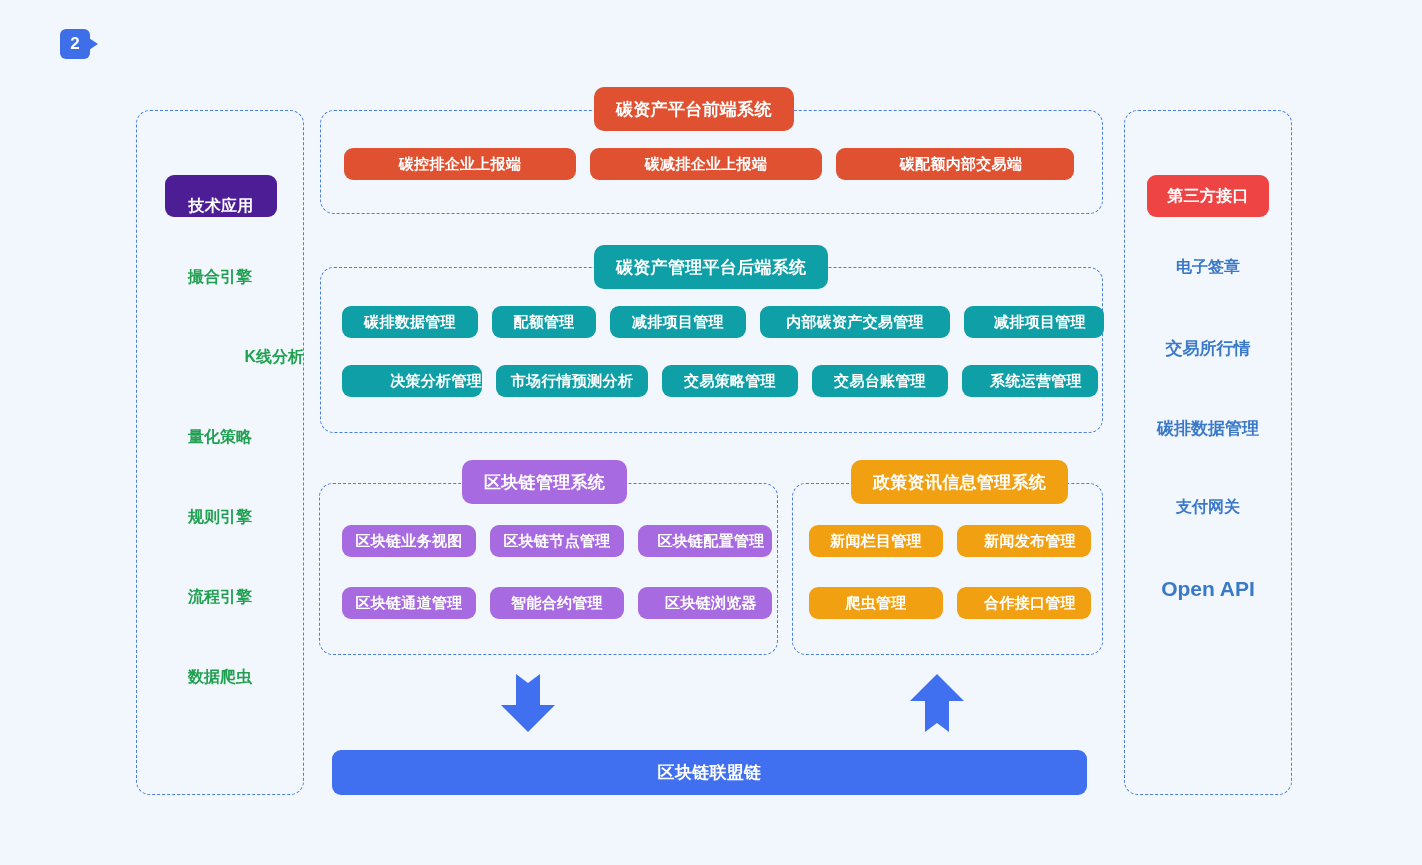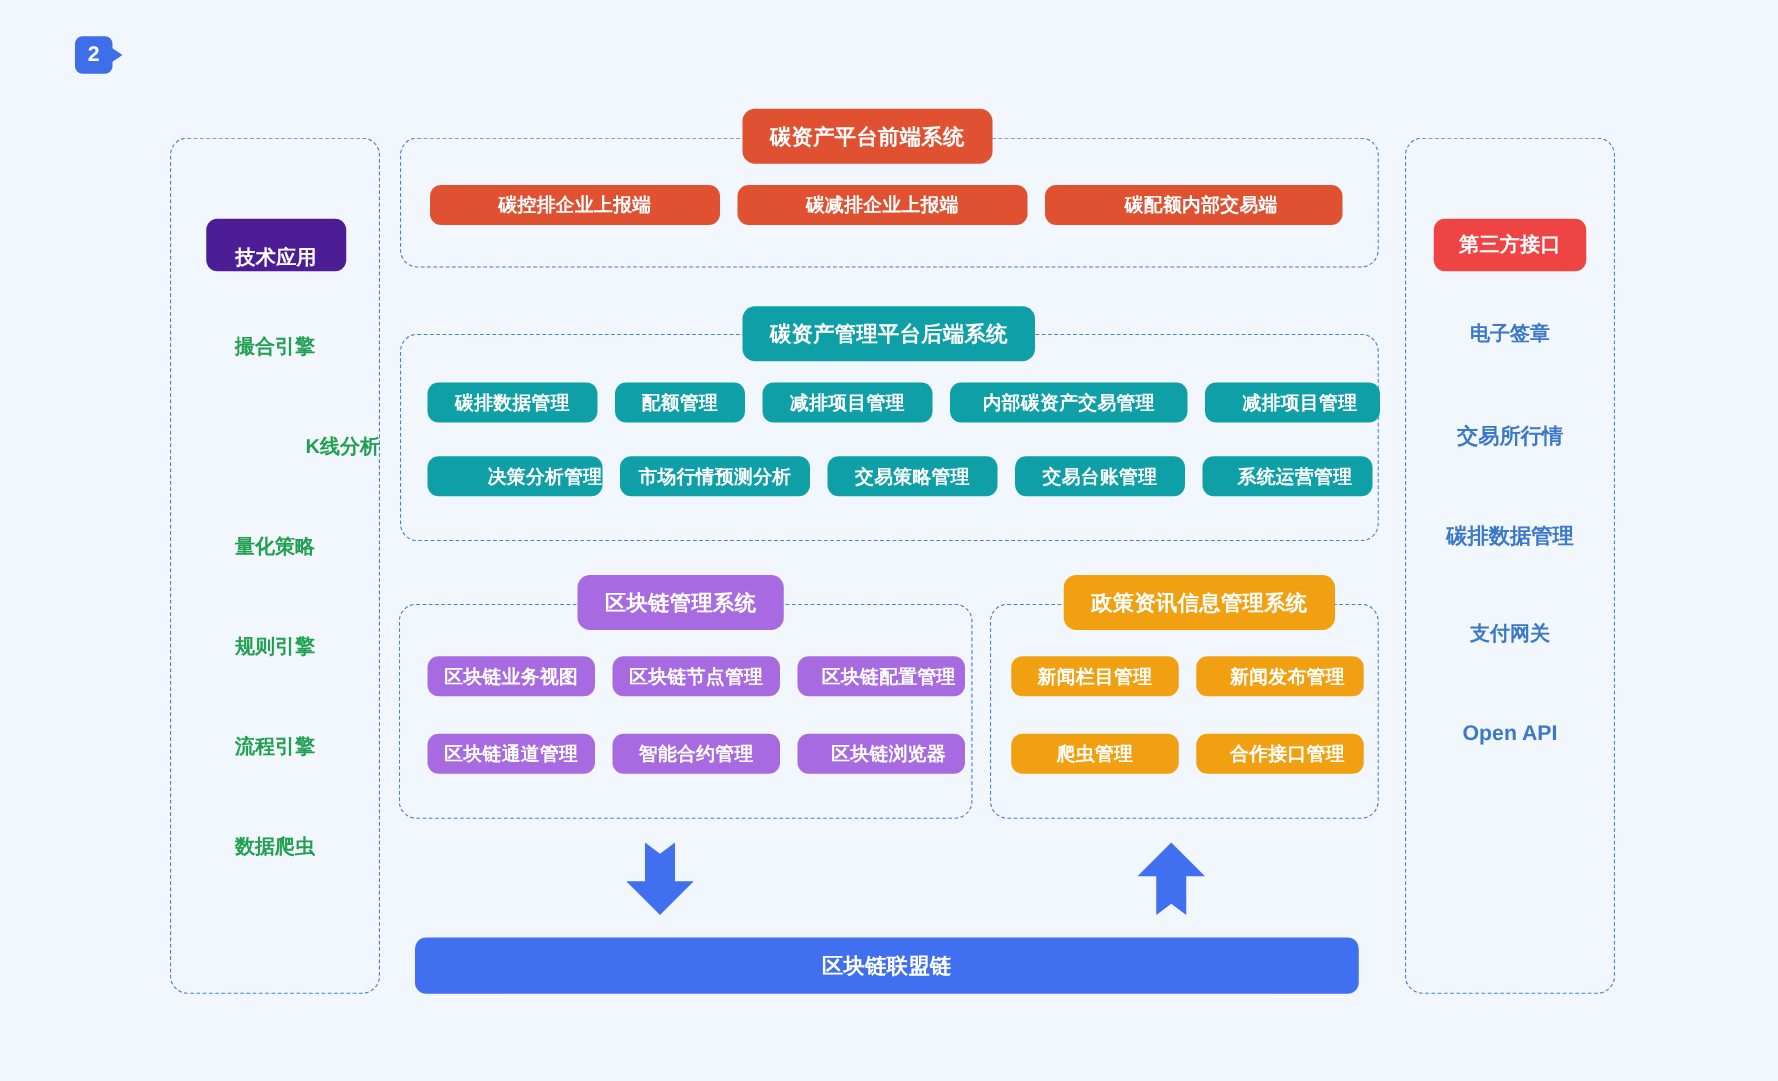--- a/index.html
+++ b/index.html
@@ -179,21 +179,21 @@
   </div>
   <div class="rail-item" style="top:227px; color:#3a78c8; font-size:17px;">
     <span>交易所行情</span>
   </div>
   <div class="rail-item" style="top:307px; color:#3a78c8; font-size:17px;">
     <span>碳排数据管理</span>
   </div>
   <div class="rail-item" style="top:387px; color:#3a78c8;">
     <span>支付网关</span>
   </div>
-  <div class="rail-item" style="top:467px; color:#3a78c8; font-size:17px;">
+  <div class="rail-item" style="top:467px; color:#3a78c8; font-size:21px;">
     <span>Open API</span>
   </div>
 </div>
 
 <div class="pill c-red sect-title" style="left:594px; top:87px;">
   <span>碳资产平台前端系统</span>
 </div>
 
 <div class="chip-row" style="left:344px; top:148px;">
   <div class="pill c-red rowchip" style="width:232px;">

